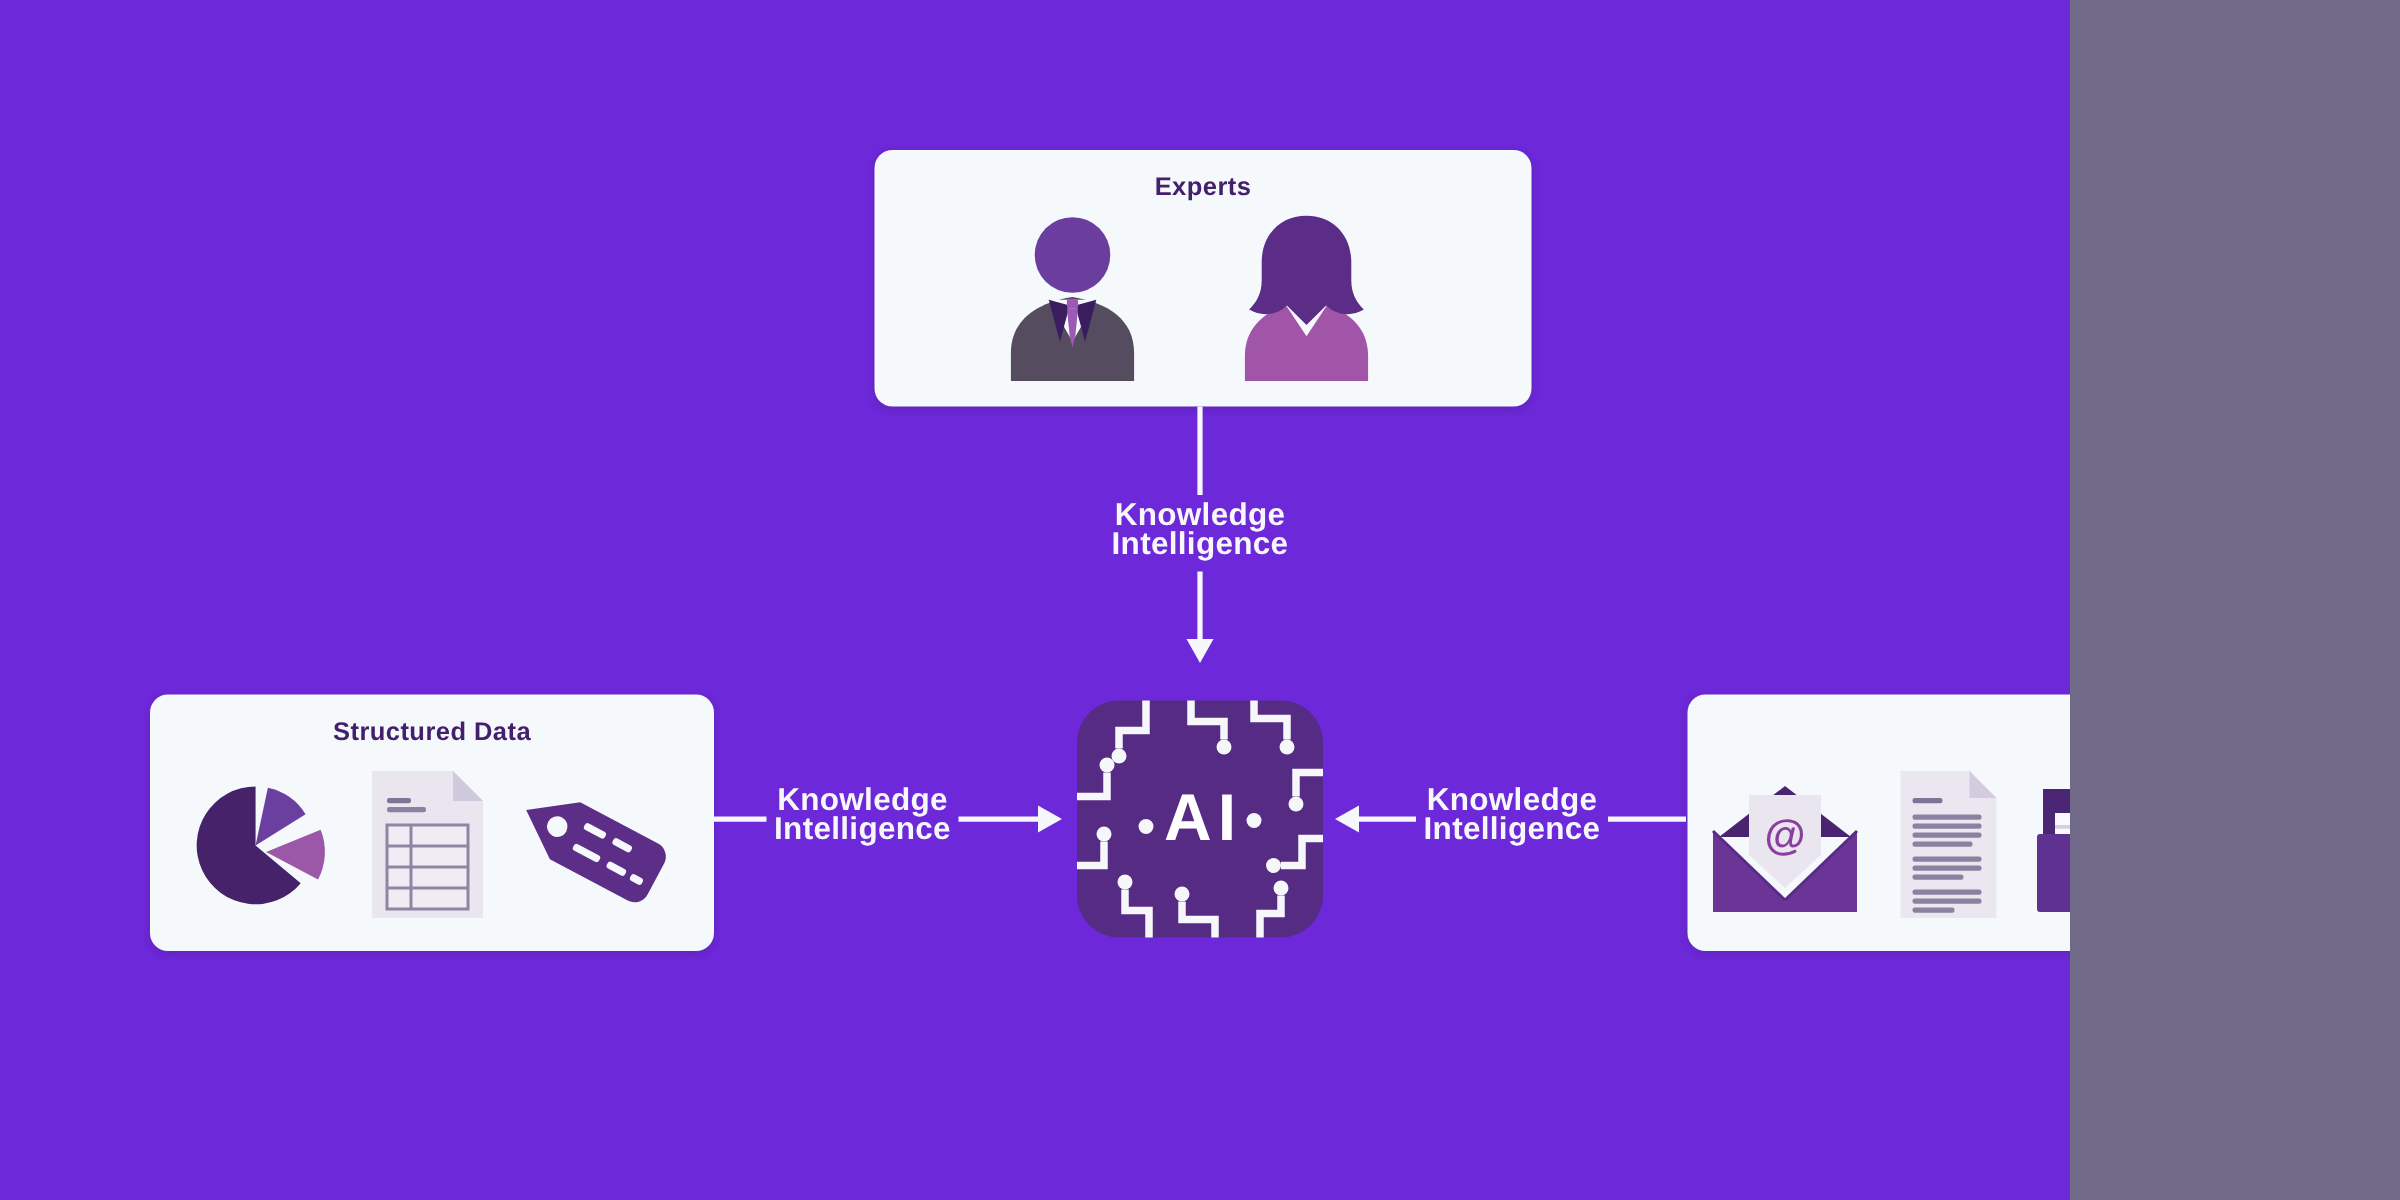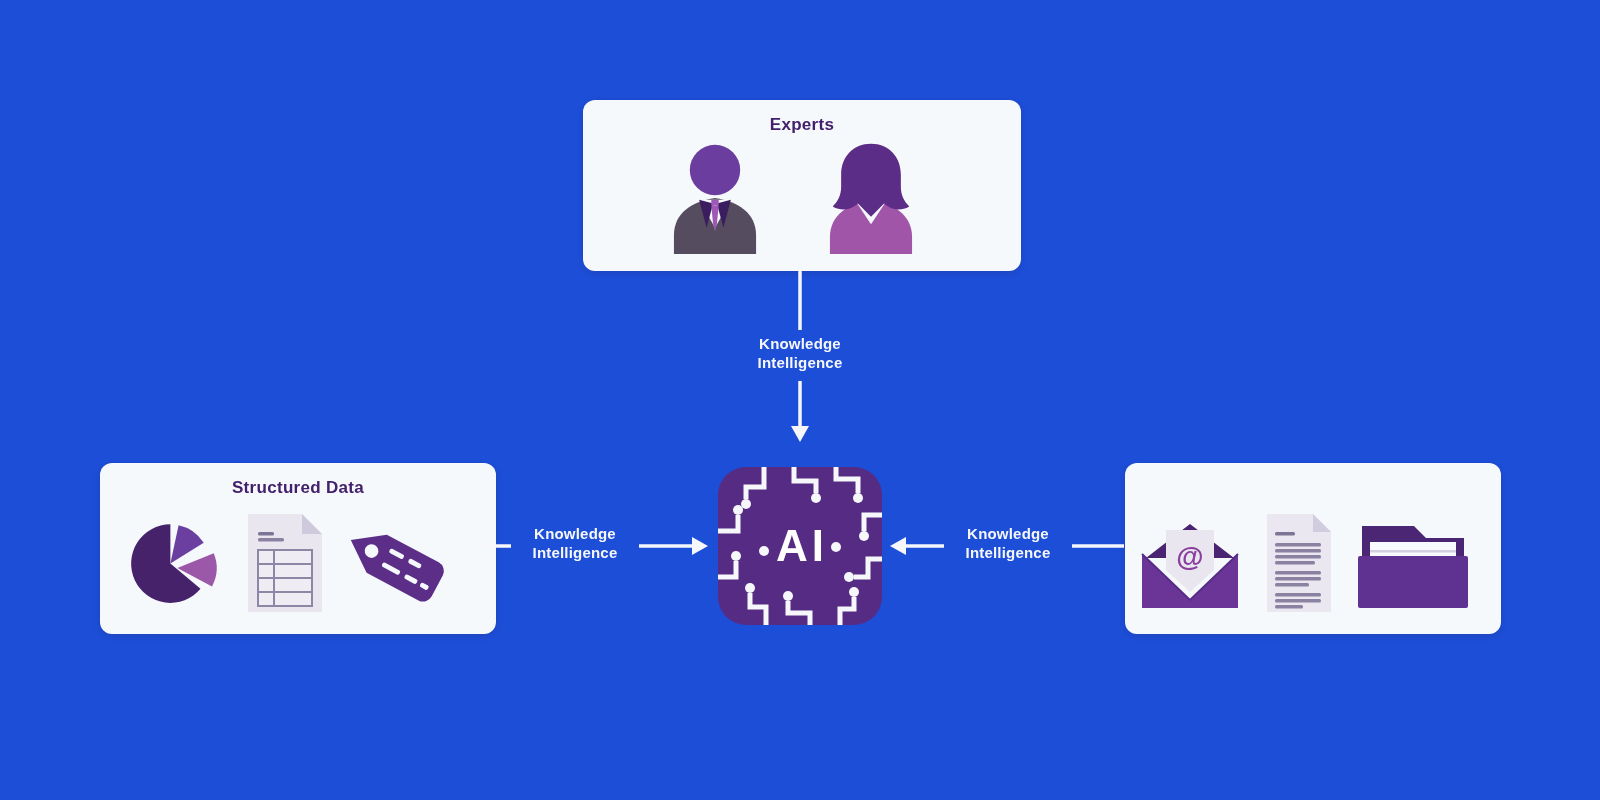--- a/index.html
+++ b/index.html
@@ -1,41 +1,41 @@
 <!DOCTYPE html>
 <html><head>
 <meta charset="utf-8">
 <style>
   html,body{margin:0;padding:0;background:#716988;}
   .canvas{
-    position:relative;width:1600px;height:800px;overflow:hidden;
-    background:#1d4ed8;
+    position:relative;width:1380px;height:800px;overflow:hidden;
+    background:#6d28d9;
     font-family:"Liberation Sans","DejaVu Sans",sans-serif;
   }
   .card{
     position:absolute;background:#f6f9fc;border-radius:12px;
     box-shadow:0 2px 6px rgba(35,25,60,.18);
   }
   .card-title{
     position:absolute;left:0;right:0;top:15px;text-align:center;
     font-size:17px;font-weight:700;color:#42206b;letter-spacing:.3px;
   }
   .experts-card{left:583px;top:100px;width:438px;height:171px;}
-  .structured-card{left:100px;top:463px;width:376px;height:171px;padding-left:20px;}
+  .structured-card{left:100px;top:463px;width:376px;height:171px;}
   .unstructured-card{left:1125px;top:463px;width:376px;height:171px;}
   .icon{position:absolute;overflow:visible;}
   .chip-wrap{position:absolute;left:718px;top:467px;width:164px;height:158px;}
   .chip-label{
     position:absolute;inset:0;display:flex;align-items:center;justify-content:center;
     font-size:44px;font-weight:800;color:#ffffff;letter-spacing:4px;padding-left:4px;
   }
   .edges-layer{position:absolute;left:0;top:0;pointer-events:none;}
   .edge-label{
     position:absolute;width:124px;text-align:center;
-    font-size:15px;font-weight:700;line-height:19px;color:#f6f7fa;letter-spacing:.2px;
+    font-size:21px;font-weight:700;line-height:19px;color:#f6f7fa;letter-spacing:.2px;
   }
   .edge-label.top{left:738px;top:334px;}
   .edge-label.left{left:513px;top:524px;}
   .edge-label.right{left:946px;top:524px;}
 </style>
 </head>
 <body>
 
 <div class="canvas">
 

